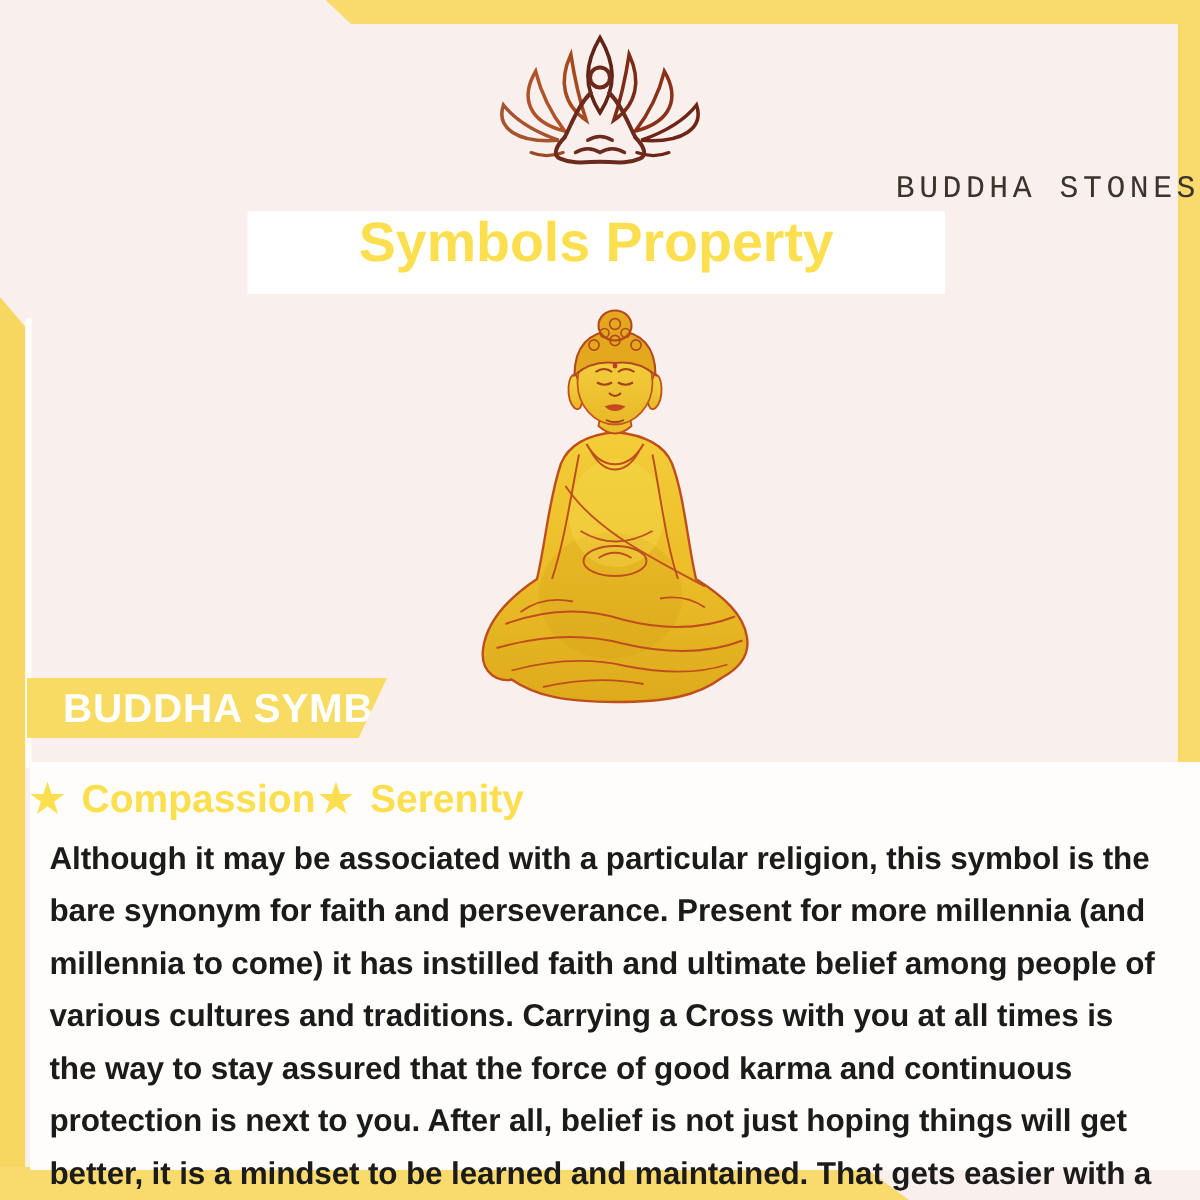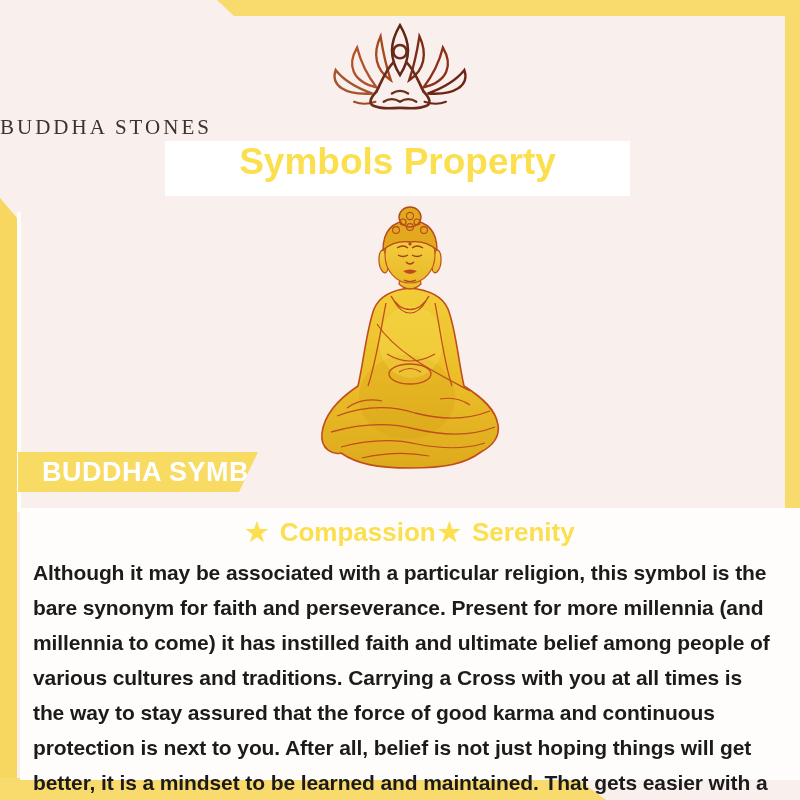--- a/index.html
+++ b/index.html
@@ -32,22 +32,22 @@
   }
   .bottom-band{
     position:absolute;left:0;top:778px;width:606px;height:22px;
     background:#f9da6d;
     clip-path:polygon(0 0,576px 0,606px 22px,0 22px);
   }
   
   .logo{position:absolute;left:328px;top:22px;width:144px;height:94px;}
   .brand-name{
     position:absolute;left:0;top:115px;width:800px;
-    text-align:left;
-    font-family:Liberation Serif, serif;
+    text-align:right;
+    font-family:Liberation Mono, monospace;
     font-size:21px;letter-spacing:3px;color:#3b332c;font-weight:500;
   }
   .title-banner{
     position:absolute;left:165px;top:141px;width:465px;height:55px;
     background:#ffffff;
     display:flex;align-items:flex-start;justify-content:center;
   }
   .title-banner .title{
     font-size:37px;font-weight:700;color:#fbdf4e;letter-spacing:0px;
   }
@@ -63,21 +63,21 @@
   .badge .badge-label{
     padding-left:24px;color:#ffffff;font-size:27px;font-weight:600;
     letter-spacing:0.5px;white-space:nowrap;
   }
   
   .content{
     position:absolute;left:20px;top:508px;width:780px;height:272px;
     background:#fffdfb;
   }
   .props-line{
-    margin-top:9px;text-align:center;
+    margin-top:9px;text-align:left;
     font-size:26px;font-weight:700;color:#fbdf4e;
   }
   .props-line .star{margin-right:11px;}
   .props-line .star2{margin-left:2px;margin-right:11px;}
   .description{
     margin:7px 22px 0 13px;
     font-size:21px;font-weight:700;color:#1b1b1b;
     line-height:35px;letter-spacing:-0.1px;
   }
 </style>

